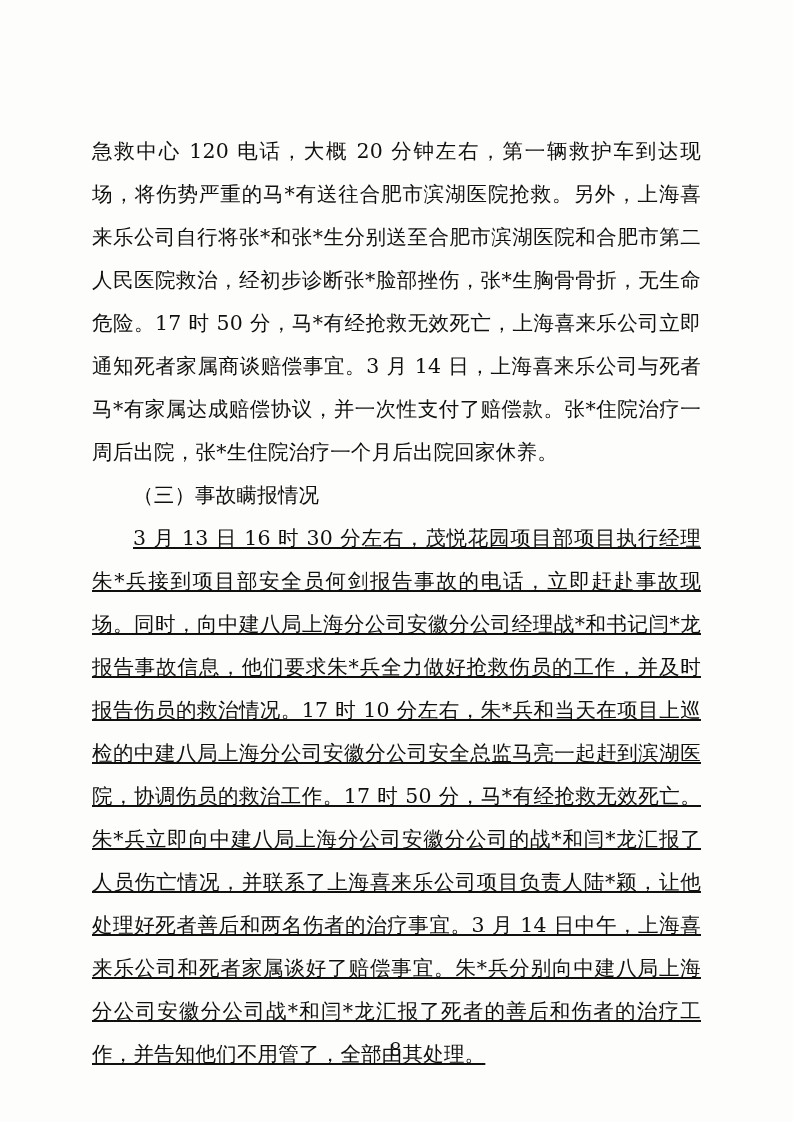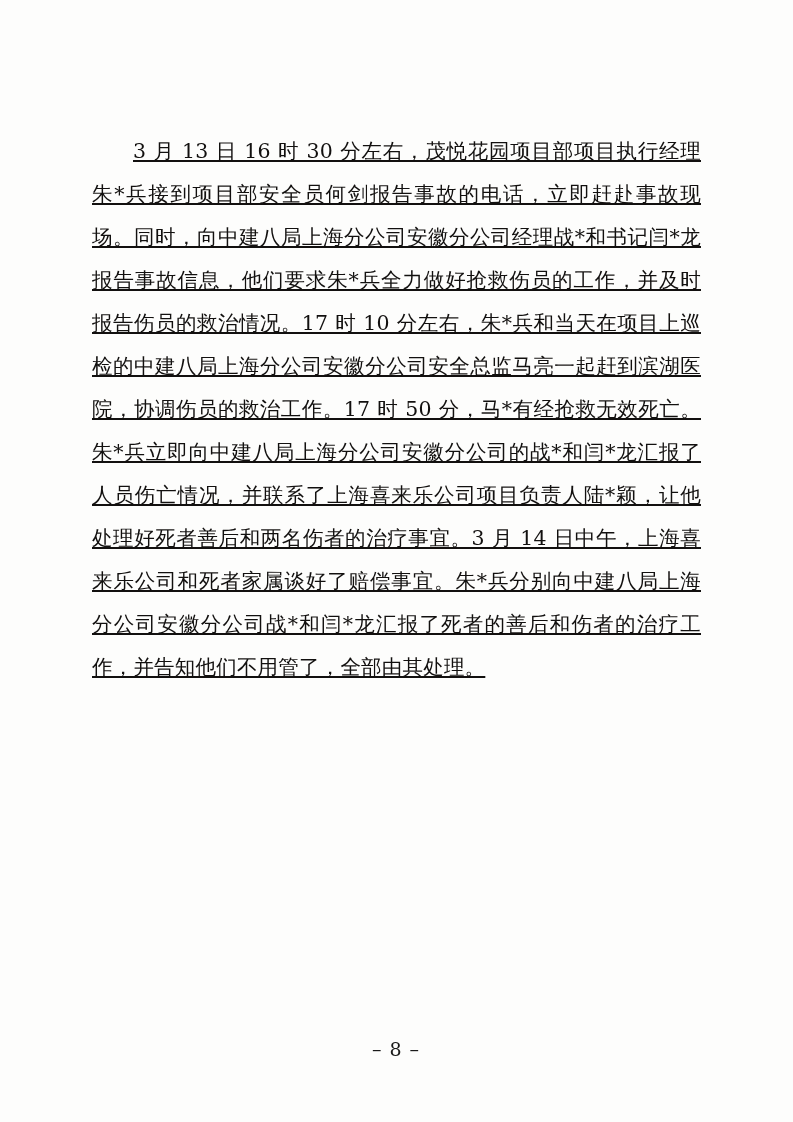--- a/index.html
+++ b/index.html
@@ -57,18 +57,20 @@
   }
   .page-number .dash {
     padding: 0 6px;
   }
 </style>
 </head>
 <body>
 
 <div class="page">
   <div class="doc-body">
+    <p class="para">急救中心 120 电话，大概 20 分钟左右，第一辆救护车到达现场，将伤势严重的马*有送往合肥市滨湖医院抢救。另外，上海喜来乐公司自行将张*和张*生分别送至合肥市滨湖医院和合肥市第二人民医院救治，经初步诊断张*脸部挫伤，张*生胸骨骨折，无生命危险。17 时 50 分，马*有经抢救无效死亡，上海喜来乐公司立即通知死者家属商谈赔偿事宜。3 月 14 日，上海喜来乐公司与死者马*有家属达成赔偿协议，并一次性支付了赔偿款。张*住院治疗一周后出院，张*生住院治疗一个月后出院回家休养。</p>
+    <p class="heading">（三）事故瞒报情况</p>
     <p class="para indent">3 月 13 日 16 时 30 分左右，茂悦花园项目部项目执行经理朱*兵接到项目部安全员何剑报告事故的电话，立即赶赴事故现场。同时，向中建八局上海分公司安徽分公司经理战*和书记闫*龙报告事故信息，他们要求朱*兵全力做好抢救伤员的工作，并及时报告伤员的救治情况。17 时 10 分左右，朱*兵和当天在项目上巡检的中建八局上海分公司安徽分公司安全总监马亮一起赶到滨湖医院，协调伤员的救治工作。17 时 50 分，马*有经抢救无效死亡。朱*兵立即向中建八局上海分公司安徽分公司的战*和闫*龙汇报了人员伤亡情况，并联系了上海喜来乐公司项目负责人陆*颖，让他处理好死者善后和两名伤者的治疗事宜。3 月 14 日中午，上海喜来乐公司和死者家属谈好了赔偿事宜。朱*兵分别向中建八局上海分公司安徽分公司战*和闫*龙汇报了死者的善后和伤者的治疗工作，并告知他们不用管了，全部由其处理。</p>
   </div>
   <div class="page-number">
     <span class="dash">–</span><span>8</span><span class="dash">–</span>
   </div>
 </div>
 
 </body></html>

